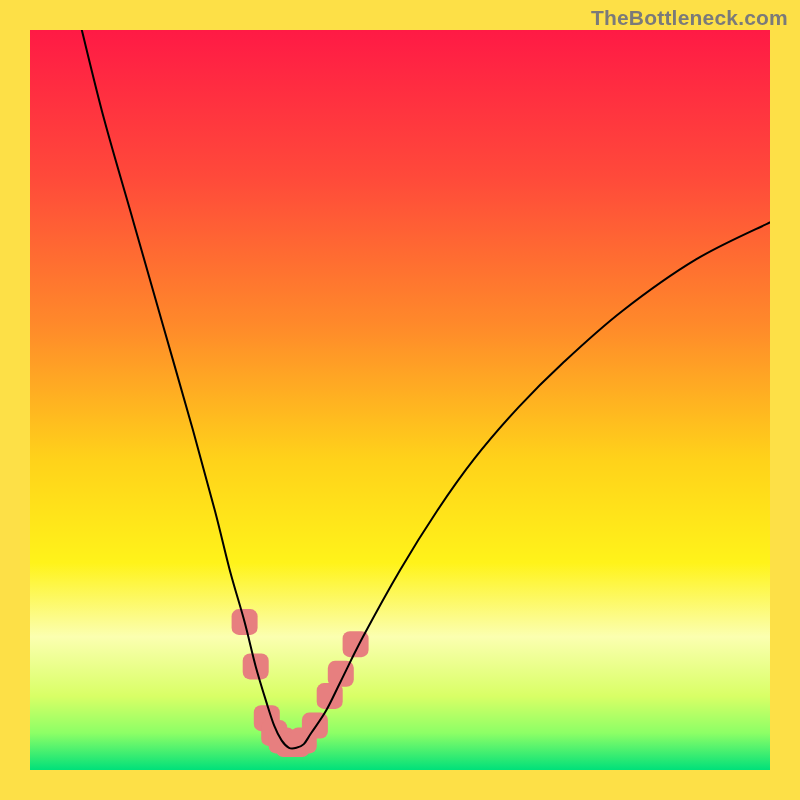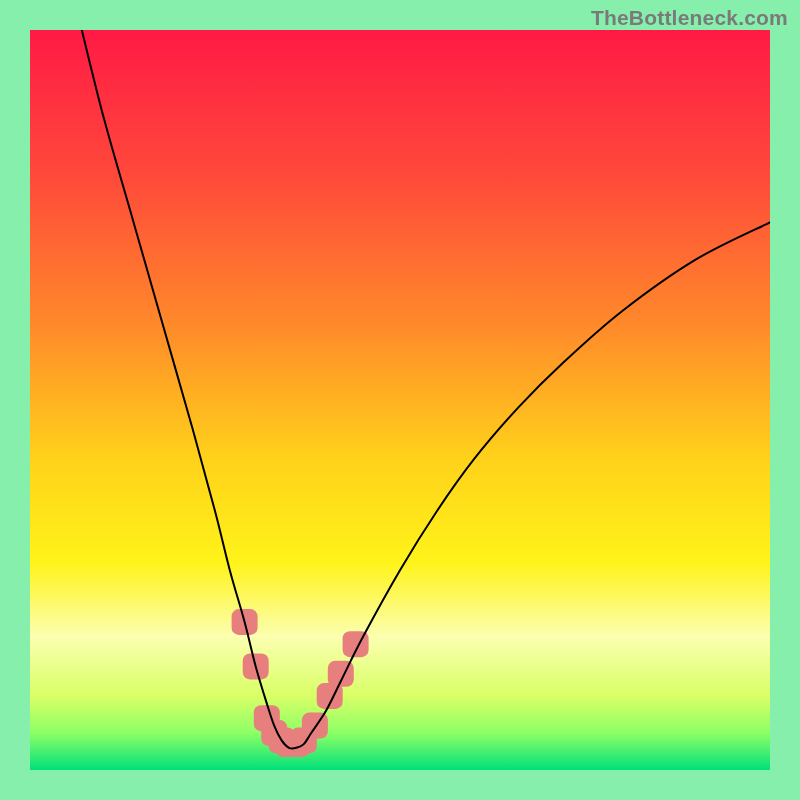--- a/index.html
+++ b/index.html
@@ -7,21 +7,21 @@
     padding: 0;
     width: 800px;
     height: 800px;
     background: #000;
     overflow: hidden;
     font-family: Arial, Helvetica, sans-serif;
   }
   .frame {
     position: absolute;
     inset: 0;
-    background: #86efac;
+    background: #fde047;
   }
   .plot {
     position: absolute;
     left: 30px;
     top: 30px;
     width: 740px;
     height: 740px;
     overflow: hidden;
   }
   .watermark {

